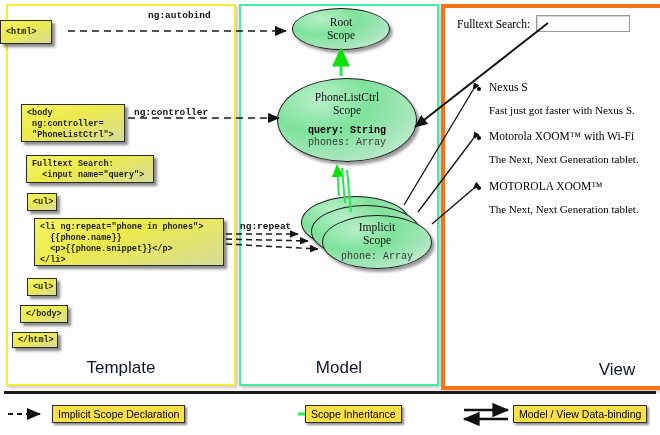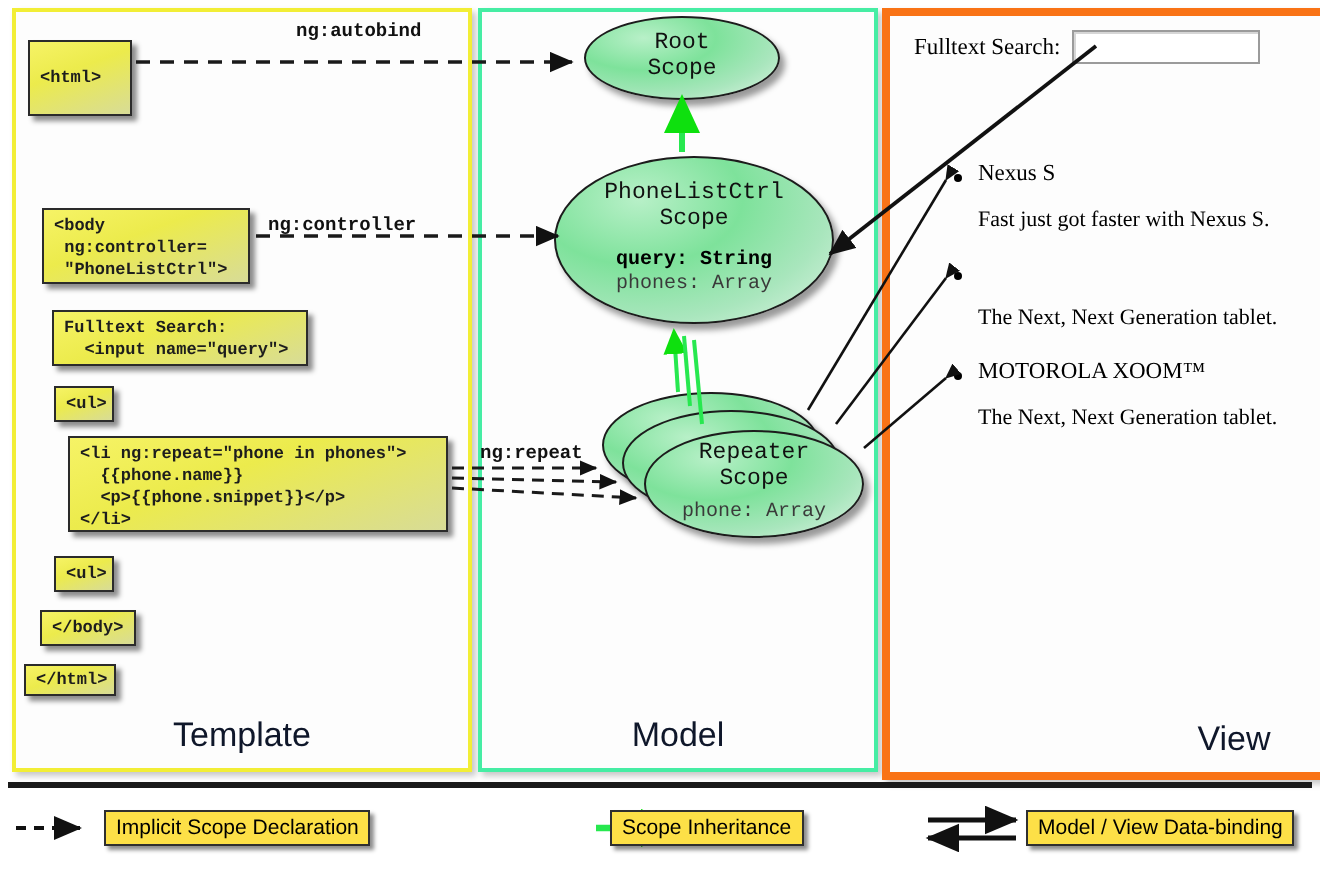--- a/index.html
+++ b/index.html
@@ -57,21 +57,21 @@
     border: 1.6px solid #1c1c1c;
     background: radial-gradient(ellipse at 30% 25%, #b8f0c8 0%, #7ee29b 38%, #a9e6bd 70%, #dff3e5 100%);
     box-shadow: 2.5px 3px 3px rgba(0,0,0,0.4);
     display: flex;
     flex-direction: column;
     align-items: center;
     justify-content: center;
     box-sizing: border-box;
   }
   .sc-title {
-    font-family: Liberation Mono, monospace;
+    font-family: Liberation Serif, serif;
     font-size: 11.5px;
     color: #111;
     text-align: right;
     line-height: 1.12;
   }
   .sc-prop {
     font-family: "Liberation Mono", monospace;
     font-size: 10px;
     color: #3a3a3a;
     text-align: center;
@@ -151,21 +151,21 @@
   <div class="panel" id="panel-template">
     <div class="panel-label">Template</div>
   </div>
   <div class="panel" id="panel-model">
     <div class="panel-label">Model</div>
   </div>
   <div class="panel" id="panel-view">
     <div class="panel-label">View</div>
   </div>
 
-  <div class="codebox" style="left:14px; top:20px; width:52px; height:38px; display:flex; align-items:center;">&lt;html&gt;</div>
+  <div class="codebox" style="left:0; top:20px; width:52px; height:24px; display:flex; align-items:center;">&lt;html&gt;</div>
 
   <div class="codebox" style="left:21px; top:104px; width:104px; height:38px;">&lt;body
  ng:controller=
  "PhoneListCtrl"&gt;</div>
 
   <div class="codebox" style="left:26px; top:155px; width:128px; height:28px;">Fulltext Search:
   &lt;input name="query"&gt;</div>
 
   <div class="codebox" style="left:27px; top:193px; width:30px; height:18px; display:flex; align-items:center;">&lt;ul&gt;</div>
 
@@ -189,38 +189,39 @@
     <div class="sc-title">PhoneListCtrl</div>
     <div class="sc-title">Scope</div>
     <div style="height:8px"></div>
     <div class="sc-prop bold">query: String</div>
     <div class="sc-prop">phones: Array</div>
   </div>
 
   <div class="ellipse" style="left:301px; top:196px; width:109px; height:53px;"></div>
   <div class="ellipse" style="left:311px; top:205px; width:109px; height:53px;"></div>
   <div class="ellipse" style="left:322px; top:215px; width:110px; height:54px;">
-    <div class="sc-title">Repeater</div>
+    <div class="sc-title">Implicit</div>
     <div class="sc-title">Scope</div>
     <div style="height:4px"></div>
     <div class="sc-prop">phone: Array</div>
   </div>
 
   <div class="edge-label" style="left:148px; top:10px;">ng:autobind</div>
   <div class="edge-label" style="left:134px; top:107px;">ng:controller</div>
   <div class="edge-label" style="left:240px; top:221px;">ng:repeat</div>
 
   <div class="view-label" style="left:457px; top:18px;">Fulltext Search:</div>
   <div class="view-input" style="left:536px; top:15px; width:92px; height:15px;" title=""></div>
 
   <div class="view-bullet" style="left:477px; top:87px;"></div>
   <div class="view-item" style="left:489px; top:81px;">Nexus S</div>
   <div class="view-desc" style="left:489px; top:104px;">Fast just got faster with Nexus S.</div>
 
   <div class="view-bullet" style="left:477px; top:136px;"></div>
+  <div class="view-item" style="left:489px; top:130px;">Motorola XOOM™  with Wi-Fi</div>
   <div class="view-desc" style="left:489px; top:153px;">The Next, Next Generation tablet.</div>
 
   <div class="view-bullet" style="left:477px; top:186px;"></div>
   <div class="view-item caps" style="left:489px; top:180px;">MOTOROLA XOOM™</div>
   <div class="view-desc" style="left:489px; top:203px;">The Next, Next Generation tablet.</div>
 
   <svg class="overlay" viewBox="0 0 660 435">
     <defs>
       <marker id="arw-black" markerWidth="8" markerHeight="8" refX="6.5" refY="3" orient="auto">
         <path d="M0,0 L7,3 L0,6 z" fill="#111"></path>

